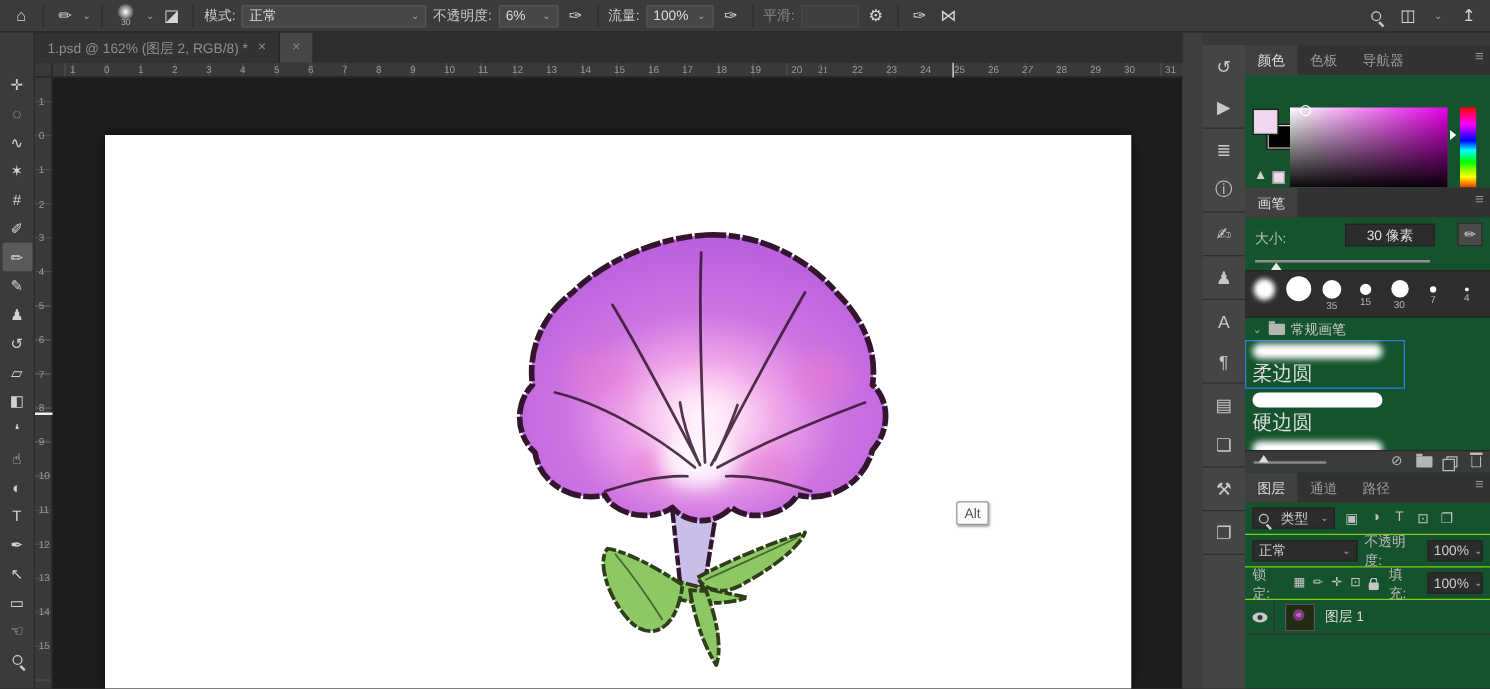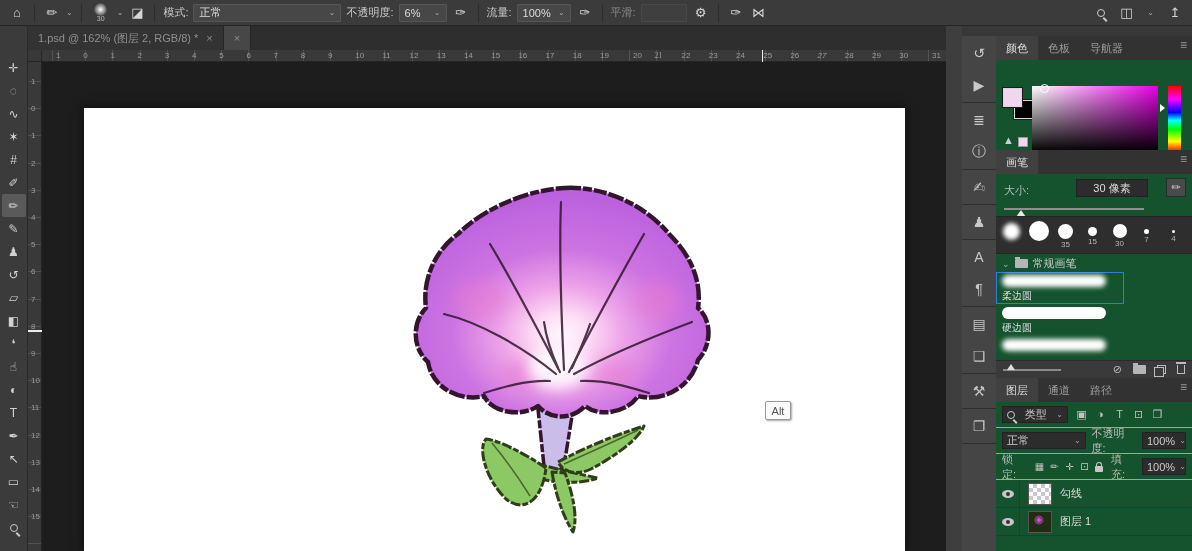--- a/index.html
+++ b/index.html
@@ -107,21 +107,21 @@
 .folder-row{position:absolute;left:0;top:81px;width:100%;height:17px;display:flex;align-items:center;gap:5px;
   padding:0 6px;color:#c8c8c8}
 .fold-chev{font-size:9px;color:#aaa}
 .fico{display:inline-block;width:13px;height:9px;background:#b5b5b5;border-radius:1px;position:relative}
 .fico::before{content:"";position:absolute;top:-2px;left:0;width:5px;height:2px;background:#b5b5b5}
 .brushes{position:absolute;left:0;top:98px;width:196px;height:88px;overflow:hidden}
 .bitem{position:relative;width:128px;min-height:30px;padding:3px 6px 1px}
 .bitem.selected{outline:1px solid var(--accent);outline-offset:-1px}
 .bstroke{width:104px;height:12px;background:#fff;border-radius:6px}
 .bstroke.soft{filter:blur(2.5px)}
-.bname{font-size:10px;color:#ddd;margin-top:2px}
+.bname{font-size:16px;color:#ddd;margin-top:2px}
 .bfoot{position:absolute;left:0;bottom:0;width:196px;height:18px;background:#3a3a3a;border-top:1px solid #2a2a2a;
   display:flex;align-items:center;padding:0 7px;gap:11px}
 .mini-track{width:58px;height:2px;background:#8a8a8a;position:relative}
 .mini-thumb{position:absolute;left:4px;top:-5px;border-bottom:6px solid #ddd;border-left:4px solid transparent;border-right:4px solid transparent}
 .ficon{color:#bbb;font-size:11px;line-height:1}
 .spacer{flex:1}
 .tico{width:8px;height:9px;border:1px solid #bbb;border-top:none;border-radius:0 0 1px 1px;position:relative;display:inline-block}
 .tico::before{content:"";position:absolute;left:-2px;top:-3px;width:10px;height:2px;background:#bbb}
 .nico{width:9px;height:9px;border:1px solid #bbb;position:relative;display:inline-block}
 .nico::before{content:"";position:absolute;left:-4px;bottom:-4px;width:8px;height:8px;border:1px solid #bbb;background:#3a3a3a}
@@ -538,27 +538,20 @@
         <div class="lbox val-box">
           <span>100%</span>
           <span class="chev">⌄</span>
         </div>
       </div>
       <div class="llist" id="llist">
           <div class="lay">
             <div class="eyecell">
               <span class="eye"></span>
             </div>
-            <div class="lthumb checker"></div>
-            <span class="lname">勾线</span>
-          </div>
-          <div class="lay">
-            <div class="eyecell">
-              <span class="eye"></span>
-            </div>
             <div class="lthumb thumb-dark"></div>
             <span class="lname">图层 1</span>
           </div>
         </div>
     </div>
   </div>
 
 </div>
 
 </body></html>

